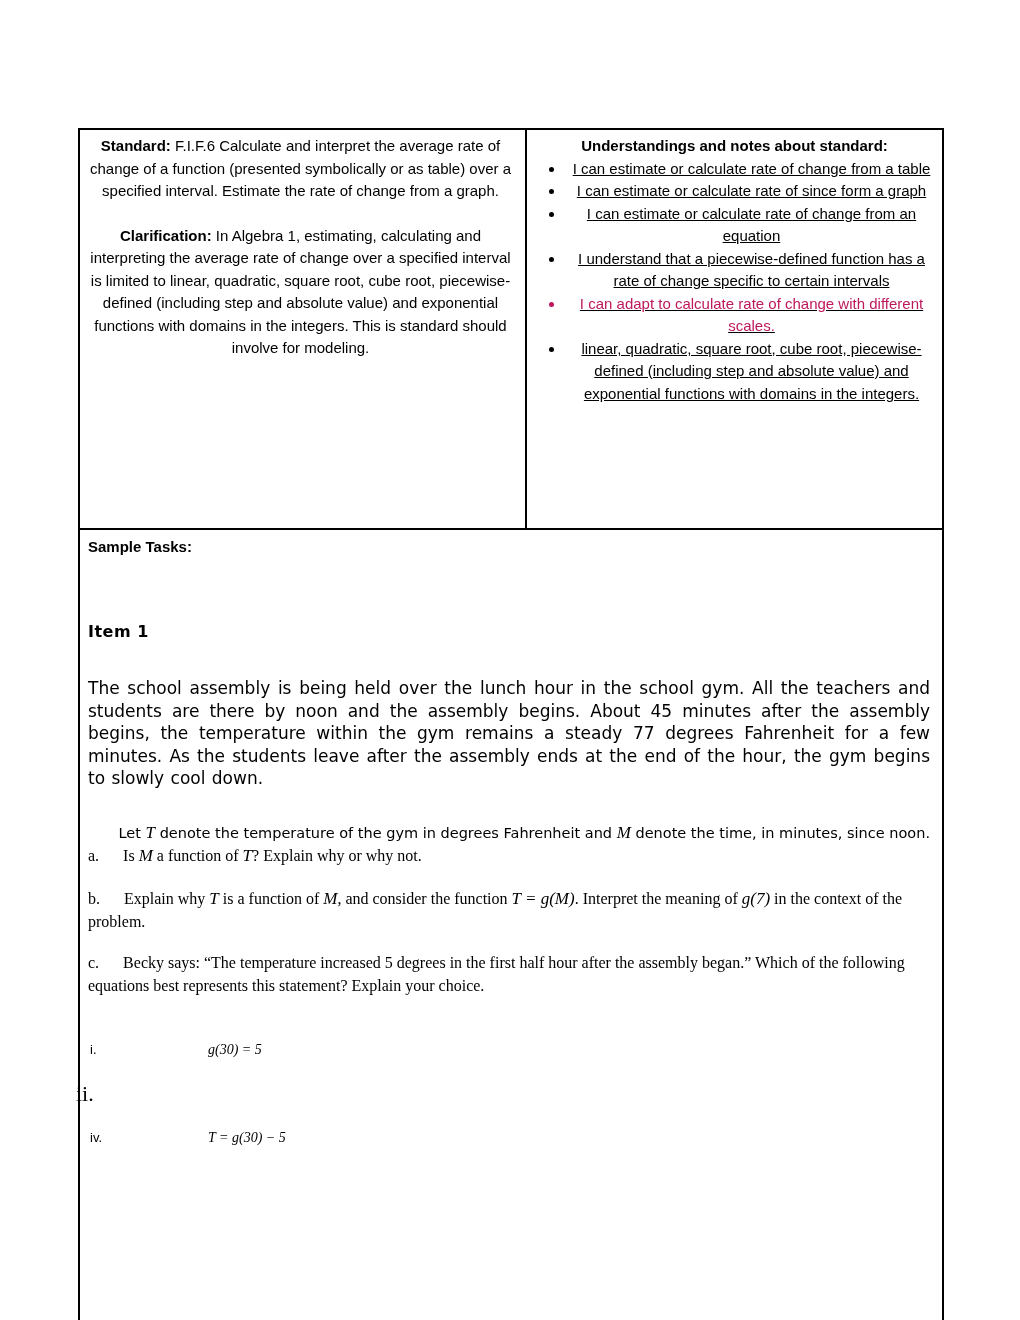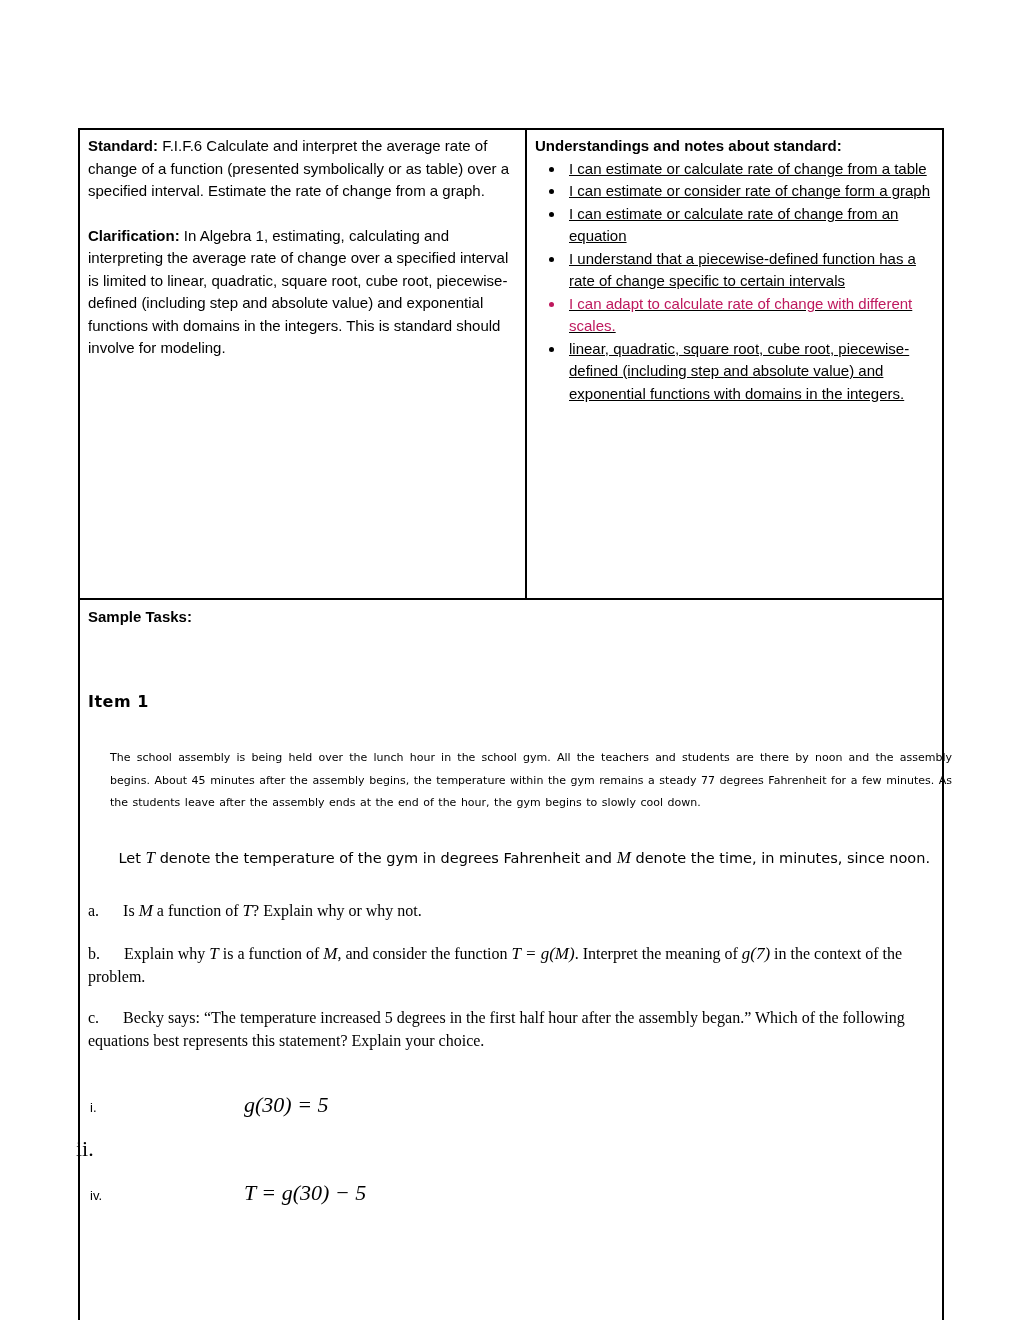--- a/index.html
+++ b/index.html
@@ -11,21 +11,21 @@
     color: #000;
   }
   .page { position: absolute; inset: 0; background: #fff; }
 
   .doc-table {
     position: absolute;
     left: 78px; top: 128px;
     width: 866px;
     border: 2px solid #000;
   }
-  .row1 { display: flex; height: 468px; }
+  .row1 { display: flex; height: 398px; text-align: center; }
   .cell-left {
     width: 447px;
     border-right: 2px solid #000;
     padding: 5px 12px 10px 8px;
     font-size: 15px; line-height: 22.5px;
   }
   .cell-left p { margin-bottom: 22px; }
   .cell-right {
     flex: 1;
     padding: 5px 8px 10px 8px;
@@ -47,26 +47,25 @@
   .item-heading {
     margin-top: 62px;
     font-family: "DejaVu Sans", sans-serif;
     font-weight: bold;
     font-size: 16px;
     letter-spacing: 0.5px;
   }
   .body-par {
     margin-top: 34px;
     font-family: "DejaVu Sans", sans-serif;
-    font-size: 11px;
+    font-size: 17px;
     line-height: 22.5px;
     text-align: justify;
     word-spacing: 1px;
     width: 842px;
-    margin-left: 22px;
   }
   .let-par {
     margin-top: 32px;
     font-family: "DejaVu Sans", sans-serif;
     font-size: 14.5px;
     line-height: 22.5px;
     width: 842px;
     text-align: right;
   }
   .mvar {
@@ -79,21 +78,21 @@
     font-style: italic;
     font-size: 17px;
   }
   .abc-item {
     font-family: "Liberation Serif", serif;
     font-size: 16px;
     line-height: 23px;
     width: 828px;
   }
   .abc-item .abc-label { margin-right: 24px; }
-  .item-a { margin-top: 30px; }
+  .item-a { }
   .item-b { margin-top: 20px; }
   .item-c { margin-top: 18px; }
 
   .equations { margin-top: 42px; }
   .eq-row { display: flex; align-items: baseline; min-height: 26px; margin-bottom: 18px; }
   .eq-label {
     width: 120px;
     font-family: "Liberation Sans", sans-serif;
     font-size: 13px;
     padding-left: 2px;
@@ -101,43 +100,42 @@
   .eq-label.serif-label {
     font-family: "Liberation Serif", serif;
     font-size: 22px;
     padding-left: 0;
     margin-left: -12px;
     width: 132px;
   }
   .eq-formula {
     font-family: "Liberation Serif", serif;
     font-style: italic;
-    font-size: 22px;
-    margin-left: 36px;
+    font-size: 14px;
   }
 </style>
 </head>
 <body>
 
 <div class="page">
 
   <div class="doc-table">
 
     <div class="row1">
 
       <div class="cell-left">
         <p><strong>Standard:</strong><span> F.I.F.6  Calculate and interpret the average rate of change of a function (presented symbolically or as table) over a specified interval.  Estimate the rate of change from a graph.</span></p>
         <p><strong>Clarification:</strong><span> In Algebra 1, estimating, calculating and interpreting the average rate of change over a specified interval is limited to linear, quadratic, square root, cube root, piecewise-defined (including step and absolute value) and exponential functions with domains in the integers.  This is standard should involve for modeling.</span></p>
       </div>
 
       <div class="cell-right">
         <div class="bold">Understandings and notes about standard:</div>
         <ul>
           <li>I can estimate or calculate rate of change from a table</li>
-          <li>I can estimate or consider rate of change form a graph</li>
+          <li>I can estimate or calculate rate of since form a graph</li>
           <li>I can estimate or calculate rate of change from an equation</li>
           <li>I understand that a piecewise-defined function has a rate of change specific to certain intervals</li>
           <li class="red">I can adapt to calculate rate of change with different scales.</li>
           <li>linear, quadratic, square root, cube root, piecewise-defined (including step and absolute value) and exponential functions with domains in the integers.</li>
         </ul>
       </div>
 
     </div>
 
     <div class="row2">

